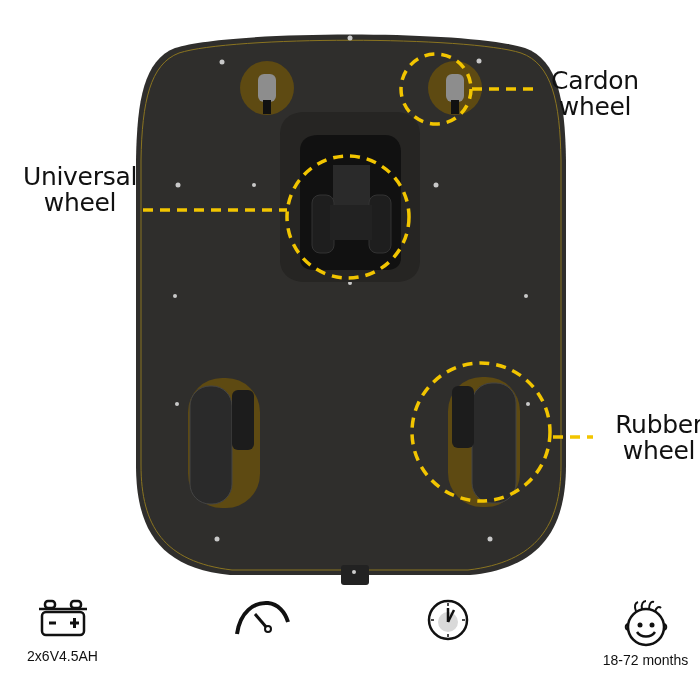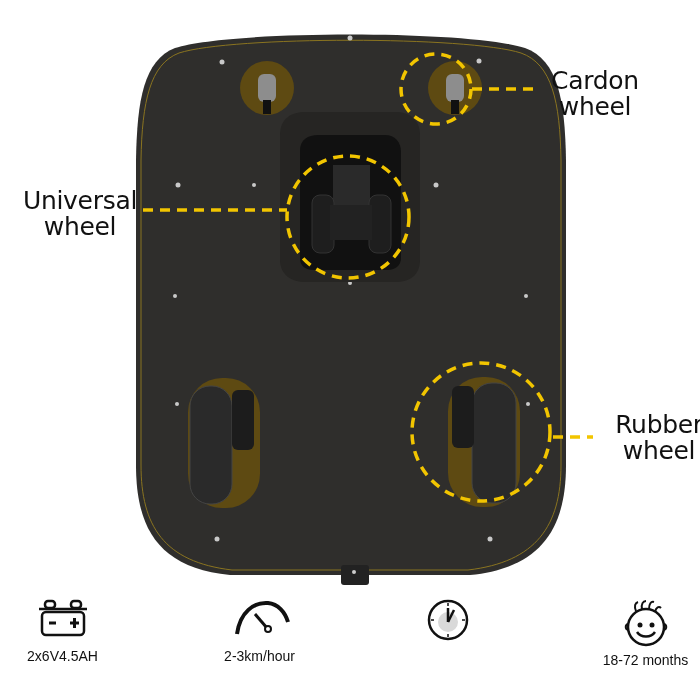--- a/index.html
+++ b/index.html
@@ -68,21 +68,21 @@
     <line x1="143" y1="210" x2="287" y2="210"></line>
     <circle cx="481" cy="432" r="69"></circle>
     <line x1="553" y1="437" x2="593" y2="437"></line>
   </g>
 </svg>
 
 <div class="label" style="left:540px; top:68px; width:110px;">
   <div>Cardon</div>
   <div>wheel</div>
 </div>
-<div class="label" style="left:10px; top:188px; width:140px;">
+<div class="label" style="left:10px; top:164px; width:140px;">
   <div>Universal</div>
   <div>wheel</div>
 </div>
 <div class="label" style="left:604px; top:412px; width:110px;">
   <div>Rubber</div>
   <div>wheel</div>
 </div>
 
 <div class="feature" style="left:-25px;">
   <svg width="60" height="40" viewBox="0 0 60 40">
@@ -95,21 +95,20 @@
     <line x1="41.5" y1="20" x2="41.5" y2="30" stroke="#111" stroke-width="3"></line>
   </svg>
   <span class="ftext">2x6V4.5AH</span>
 </div>
 <div class="feature" style="left:172px;">
   <svg width="60" height="40" viewBox="0 0 60 40">
     <path d="M7 36 C10 14 24 4 38 5 C48 6 55 14 58 24" fill="none" stroke="#111" stroke-width="4"></path>
     <line x1="25" y1="16" x2="37" y2="30" stroke="#111" stroke-width="3"></line>
     <circle cx="38" cy="31" r="3" fill="#fff" stroke="#111" stroke-width="2"></circle>
   </svg>
-  <span class="ftext">2-3km/hour</span>
 </div>
 <div class="feature" style="left:360px;">
   <svg width="50" height="44" viewBox="0 0 50 44">
     <circle cx="25" cy="22" r="19" fill="#fff" stroke="#111" stroke-width="2.5"></circle>
     <circle cx="25" cy="24" r="10" fill="#d9d9d9"></circle>
     <line x1="25" y1="5" x2="25" y2="8" stroke="#111" stroke-width="1.5"></line>
     <line x1="25" y1="36" x2="25" y2="39" stroke="#111" stroke-width="1.5"></line>
     <line x1="8" y1="22" x2="11" y2="22" stroke="#111" stroke-width="1.5"></line>
     <line x1="39" y1="22" x2="42" y2="22" stroke="#111" stroke-width="1.5"></line>
     <line x1="25" y1="10" x2="25" y2="24" stroke="#111" stroke-width="2.5"></line>

